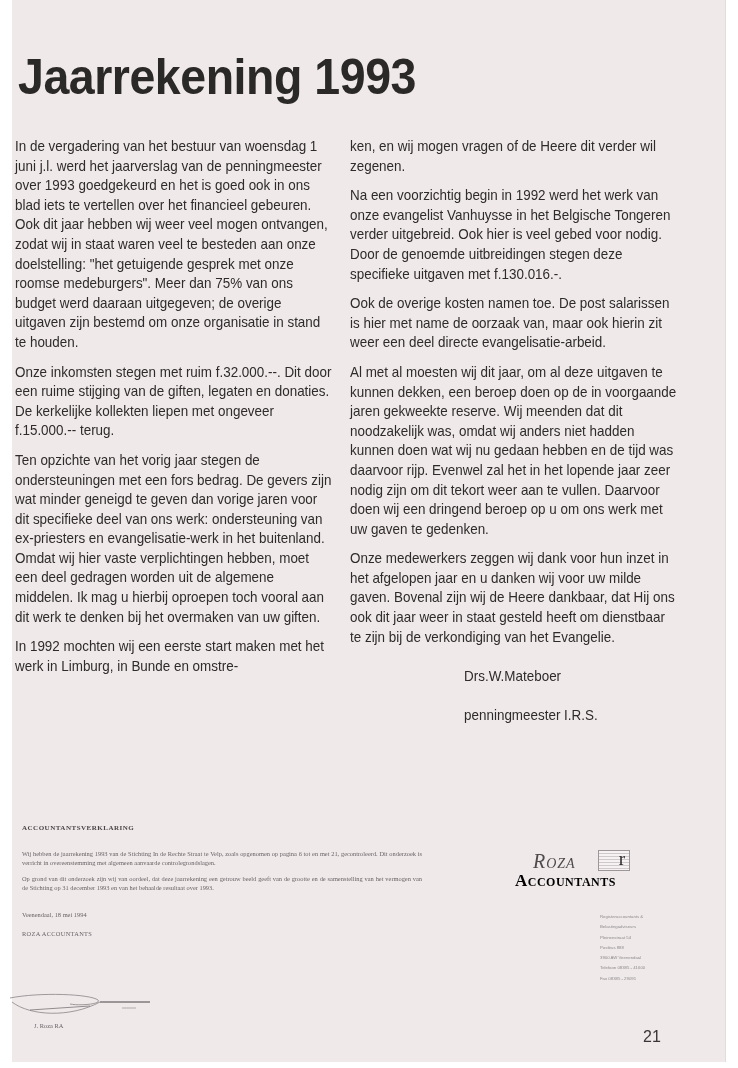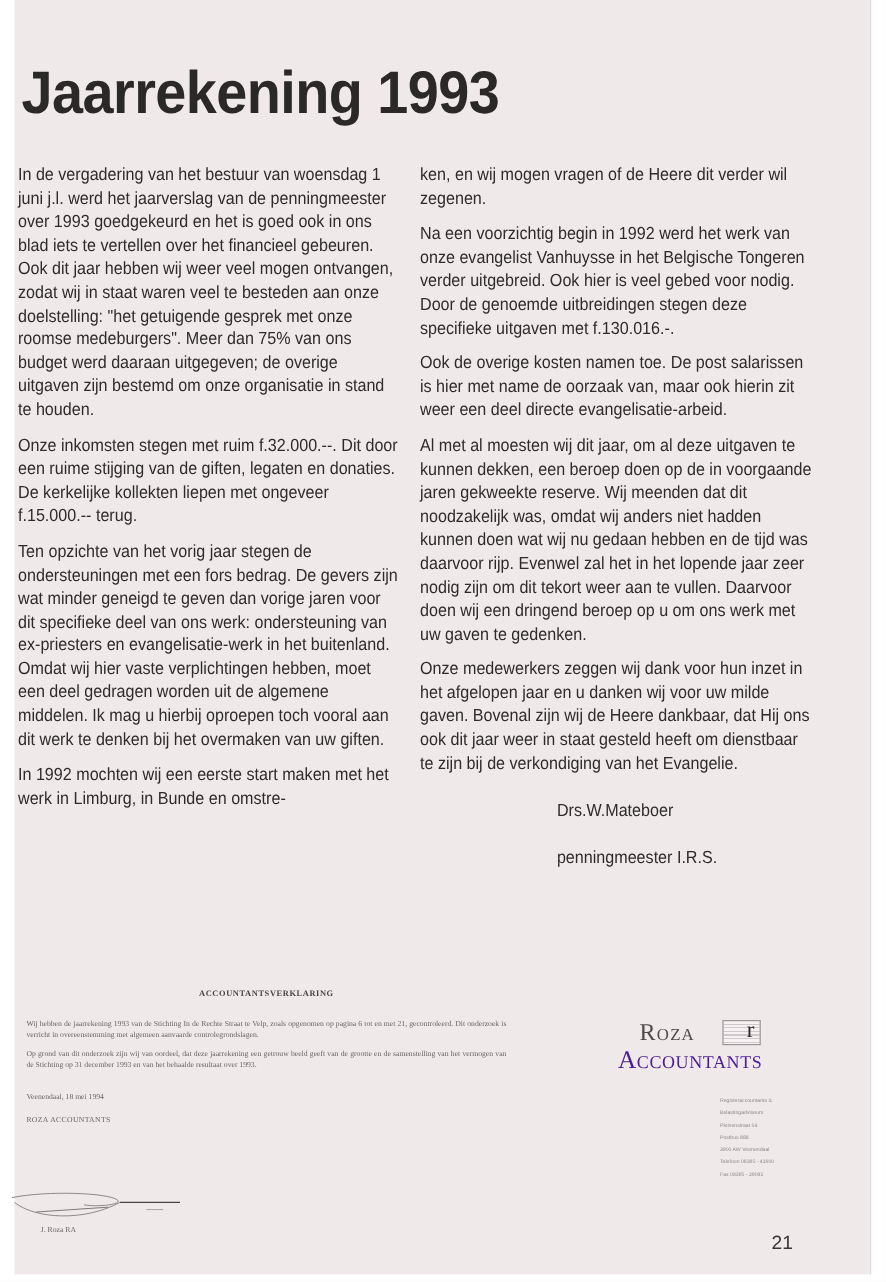--- a/index.html
+++ b/index.html
@@ -61,21 +61,20 @@
       position: absolute;
       left: 22px;
       top: 824px;
       width: 400px;
       font-family: "Liberation Serif", serif;
       font-size: 6.4px;
       line-height: 9px;
       color: #6a6466;
     }
     .statement-heading {
-      text-align: center;
       font-size: 7px;
       letter-spacing: 0.5px;
       font-weight: bold;
       color: #4a4446;
       margin: 0 0 16px 0;
     }
     .statement-para {
       margin: 0 0 7px 0;
       text-align: justify;
     }
@@ -103,20 +102,21 @@
       width: 130px;
     }
     .logo-roza {
       font-family: "Liberation Serif", serif;
       font-size: 20px;
       color: #4f4a4c;
       letter-spacing: 1px;
       font-variant: small-caps;
       display: inline-block;
       margin-left: 18px;
+      font-style: italic;
     }
     .logo-box {
       display: inline-block;
       width: 30px;
       height: 19px;
       margin-left: 18px;
       vertical-align: top;
       border: 1px solid #9c9698;
       background: repeating-linear-gradient(to bottom, #f6f2f3 0px, #f6f2f3 2px, #cfc9cb 2px, #cfc9cb 3px);
       position: relative;
@@ -124,25 +124,26 @@
     .logo-box-letter {
       position: absolute;
       right: 4px;
       top: -3px;
       font-family: "Liberation Serif", serif;
       font-size: 19px;
       color: #2e2a2b;
     }
     .logo-accountants {
       font-family: "Liberation Serif", serif;
-      font-size: 21px;
-      color: #4c1d95;
+      font-size: 17px;
+      color: #000000;
       font-variant: small-caps;
       letter-spacing: 0.5px;
       margin-top: -2px;
+      font-weight: bold;
     }
     .address {
       position: absolute;
       left: 600px;
       top: 912px;
       font-family: "Liberation Sans", sans-serif;
       font-size: 4.3px;
       line-height: 10.3px;
       color: #8e8a8b;
     }

